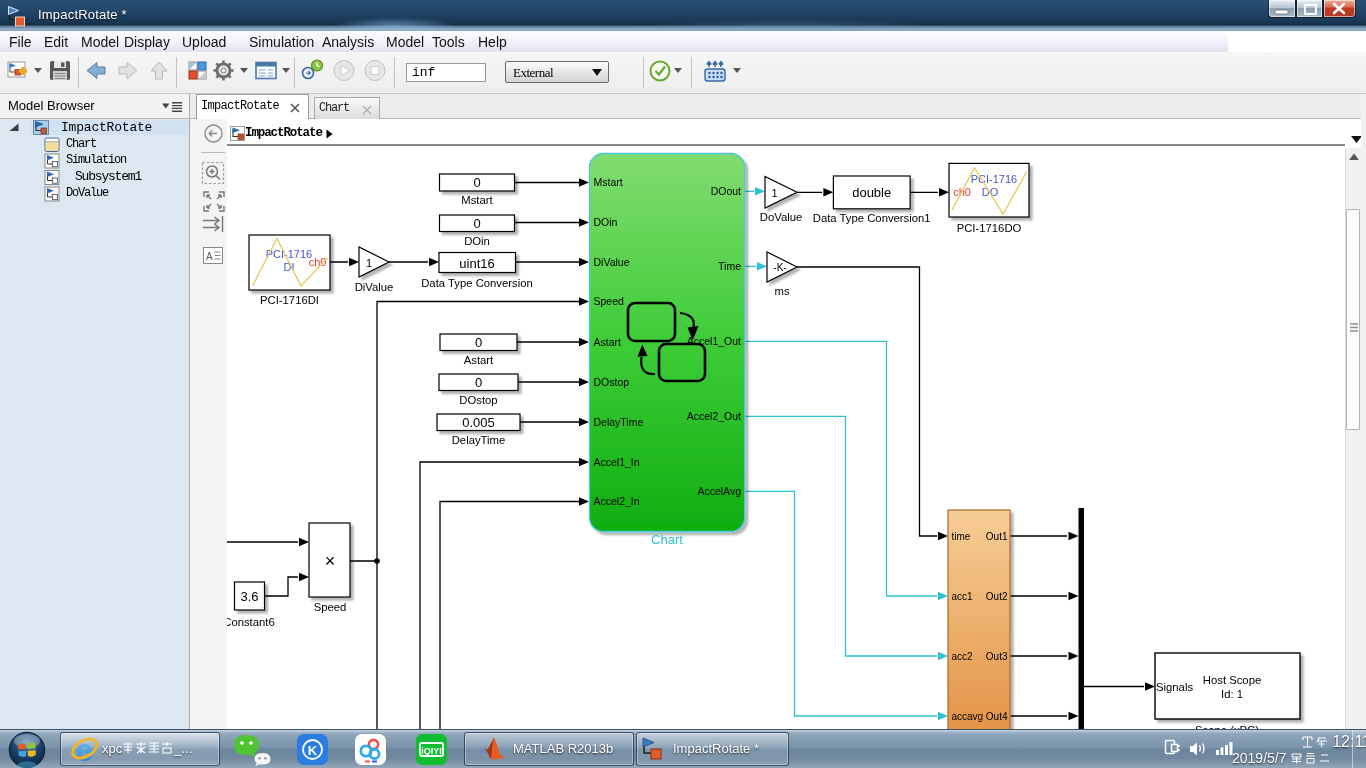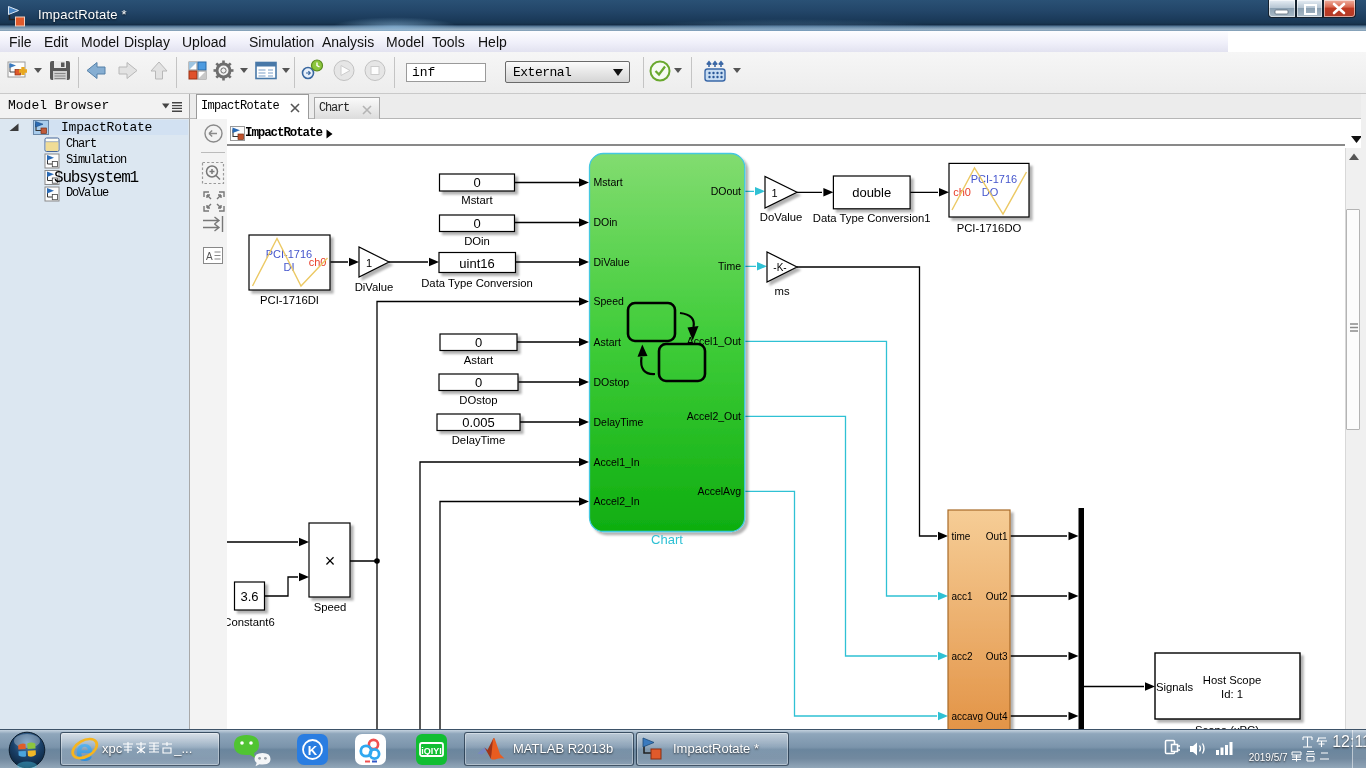--- a/index.html
+++ b/index.html
@@ -9,21 +9,21 @@
  linear-gradient(180deg,#2a5175 0%,#234669 35%,#1c3c5c 60%,#193752 74%,#142c44 80%,#4d708f 84%,#7b98b0 90%,#98b1c4 95%,#7e9cb4 100%);}
 #titletext{left:38px;top:7px;color:#fff;font-size:13px;letter-spacing:.2px;text-shadow:0 1px 2px rgba(0,0,0,.7)}
 .winbtn{top:0;height:18px;border:1px solid #14212e;border-top:none;background:linear-gradient(180deg,#e7eef5 0%,#b7c6d3 45%,#8ba0b2 50%,#a9bac7 100%);box-shadow:inset 0 0 0 1px rgba(255,255,255,.55)}
 #btnmin{left:1268px;width:28px;border-bottom-left-radius:4px}
 #btnmax{left:1296px;width:27px}
 #btnclose{left:1323px;width:33px;border-bottom-right-radius:4px;background:linear-gradient(180deg,#f0b0a0 0%,#d96a52 40%,#c03a22 50%,#b03a28 100%)}
 #menubar{left:0;top:31px;width:1228px;height:21px;background:linear-gradient(180deg,#fdfdff 0%,#f0f0fa 55%,#e2e2f0 100%)}
 .menu{position:absolute;top:3px;font-size:14px;color:#111}
 #toolbar{left:0;top:52px;width:1366px;height:42px;background:linear-gradient(180deg,#f6f6f6 0%,#ededed 100%);border-bottom:1px solid #c9c9c9}
 #tabrow{left:0;top:94px;width:1366px;height:25px;background:#ececec;border-bottom:1px solid #b6b6b6}
-#mbhead{left:0;top:94px;width:190px;height:25px;background:#f2f2f2;border-right:1px solid #a9a9a9;border-bottom:1px solid #b6b6b6;font-family:Liberation Mono, monospace;font-size:13px;color:#000}
+#mbhead{left:0;top:94px;width:190px;height:25px;background:#f2f2f2;border-right:1px solid #a9a9a9;border-bottom:1px solid #b6b6b6;font-family:Liberation Sans, sans-serif;font-size:13px;color:#000}
 #tab1{left:196px;top:94px;width:113px;height:25px;background:#fff;border:1px solid #9a9a9a;border-bottom:none;font-family:"Liberation Mono",monospace;font-size:13px}
 #tab2{left:314px;top:97px;width:66px;height:22px;background:linear-gradient(180deg,#fafafa,#dcdcdc);border:1px solid #a8a8a8;border-bottom:none;font-family:"Liberation Mono",monospace;font-size:13px;color:#222}
 #sidebar{left:0;top:119px;width:190px;height:611px;background:#dce7f1;border-right:1px solid #a9a9a9;font-family:"Liberation Mono",monospace;font-size:13px;color:#000}
 #strip{left:190px;top:119px;width:37px;height:611px;background:#f3f3f3}
 #crumb{left:227px;top:119px;width:1118px;height:27px;background:#fff;border-bottom:2px solid #898989}
 #crumbtext{left:245px;top:126px;font-family:"Liberation Mono",monospace;font-weight:bold;font-size:12.5px;letter-spacing:-1.1px;color:#000}
 #canvas{left:227px;top:148px;width:1118px;height:582px;background:#fff}
 #vscroll{left:1345px;top:148px;width:16px;height:582px;background:#f0f0f0;border-left:1px solid #d8d8d8}
 #vthumb{left:1346px;top:209px;width:14px;height:221px;background:#fcfcfc;border:1px solid #b4b4b4;border-radius:1px}
 #rightedge{left:1361px;top:94px;width:5px;height:636px;background:#f0f0f0}
@@ -146,21 +146,21 @@
         <circle cx="721.5" cy="25" r="1.2"></circle>
       </g>
  <g stroke="#3a68a8" stroke-width="1.6">
         <path d="M709 15 v-5 m-2.2 2.4 l2.2 -2.6 l2.2 2.6"></path>
         <path d="M715 15 v-5 m-2.2 2.4 l2.2 -2.6 l2.2 2.6"></path>
         <path d="M721 15 v-5 m-2.2 2.4 l2.2 -2.6 l2.2 2.6"></path>
       </g>
  <path d="M733 16 L741 16 L737 21 Z" fill="#555"></path>
 </svg>
 <input readonly="" style="position: absolute; left: 406px; top: 11px; width: 80px; height: 19px; border: 1px solid rgb(154, 154, 154); font-family: &quot;Liberation Mono&quot;, monospace; font-size: 13px; padding-left: 5px; background: rgb(255, 255, 255);" value="inf">
-<div style="position:absolute;left:505px;top:9px;width:125px;height:22px;border:1px solid #6a6a6a;border-radius:2px;background:linear-gradient(180deg,#fbfbfb,#e9e9e9 45%,#d5d5d5);font-family:Liberation Mono, monospace;font-size:13px">
+<div style="position:absolute;left:505px;top:9px;width:104px;height:22px;border:1px solid #6a6a6a;border-radius:2px;background:linear-gradient(180deg,#fbfbfb,#e9e9e9 45%,#d5d5d5);font-family:Liberation Serif, serif;font-size:13px">
  <span style="position:absolute;left:7px;top:3px;letter-spacing:-0.5px">External</span>
  <svg style="position:absolute;right:5px;top:7px" width="11" height="8">
         <path d="M0 0 L10 0 L5 7 Z" fill="#111"></path>
       </svg>
 </div>
 </div>
 <div class="abs" id="tabrow"></div>
 <div class="abs" id="mbhead">
     <span style="position:absolute;left:8px;top:4px">Model Browser</span>
  <svg style="position:absolute;left:162px;top:8px" width="22" height="10">
@@ -210,21 +210,21 @@
   <g transform="translate(44.5,67.5)">
    <rect x="0.5" y="0.5" width="14" height="14" fill="#fcfcfc" stroke="#8a8a8a"></rect>
    <path d="M3 3.5 L3 10.5 L8.5 10.5" fill="none" stroke="#333" stroke-width="1"></path>
    <path d="M2.5 1.5 L9.5 4.2 L2.5 7 Z" fill="#2a6ab5"></path>
    <rect x="7.8" y="8" width="5.2" height="5.2" fill="#fff" stroke="#444" stroke-width=".8"></rect>
   </g>
  </svg>
  <span style="position:absolute;left:61px;top:1px;letter-spacing:-0.2px">ImpactRotate</span>
  <span style="position:absolute;left:66px;top:17.5px;font-size:12px;letter-spacing:-1.2px">Chart</span>
  <span style="position:absolute;left:66px;top:33.5px;font-size:12px;letter-spacing:-1.2px">Simulation</span>
- <span style="position:absolute;left:54px;top:50px;font-size:16px;letter-spacing:-1.2px">Subsystem1</span>
+ <span style="position:absolute;left:75px;top:50px;font-size:13px;letter-spacing:-1.2px">Subsystem1</span>
  <span style="position:absolute;left:66px;top:66.5px;font-size:12px;letter-spacing:-1.2px">DoValue</span>
 </div>
 <div class="abs" id="strip">
  <svg style="position:absolute;left:3px;top:0" width="37" height="160" viewBox="0 0 37 160">
   <circle cx="20.5" cy="14.5" r="8.5" fill="none" stroke="#8a8a8a" stroke-width="1.4"></circle>
   <path d="M16 14.5 h8 m-8 0 l3.2 -3 m-3.2 3 l3.2 3" stroke="#8a8a8a" stroke-width="1.4" fill="none"></path>
   <line x1="8" y1="33.5" x2="32" y2="33.5" stroke="#bbb"></line>
   <rect x="9.5" y="43.5" width="21" height="21" fill="none" stroke="#9a9a9a" stroke-dasharray="2.5 2" stroke-width="1.2"></rect>
   <circle cx="19" cy="52.5" r="5.5" fill="none" stroke="#777" stroke-width="1.5"></circle>
   <path d="M16.5 52.5 h5 m-2.5 -2.5 v5 M23 56.5 l4 4" stroke="#777" stroke-width="1.5" fill="none"></path>
@@ -553,21 +553,21 @@
   <svg width="13" height="12" viewBox="0 0 13 12" style="vertical-align:-1px">
         <g stroke="#fff" stroke-width="1.1" fill="none">
           <path d="M2 1 h9 M6.5 1 v10 M2 11 h9 M2 1 v3 M11 1 v3"></path>
         </g>
       </svg><svg width="13" height="12" viewBox="0 0 13 12" style="vertical-align:-1px;margin-left:1px">
         <g stroke="#fff" stroke-width="1.1" fill="none">
           <path d="M3 2 h8 M2 5 h10 M4 2 l-2 4 M6.5 5 v6 M3.5 8 h6"></path>
         </g>
       </svg> 12:11
  </div>
- <div class="tbtext" style="left:1232px;top:20px;width:116px;text-align:center;font-size:10px">2019/5/7 <svg width="13" height="12" viewBox="0 0 13 12" style="vertical-align:-1px">
+ <div class="tbtext" style="left:1232px;top:20px;width:116px;text-align:left;font-size:14px">2019/5/7 <svg width="13" height="12" viewBox="0 0 13 12" style="vertical-align:-1px">
         <g stroke="#fff" stroke-width="1" fill="none">
           <path d="M2 2 h9 v3 h-9 Z M2 7 h9 M2 9.5 h9 M6.5 5 v6.5"></path>
         </g>
       </svg><svg width="13" height="12" viewBox="0 0 13 12" style="vertical-align:-1px;margin-left:1px">
         <g stroke="#fff" stroke-width="1" fill="none">
           <path d="M3 1.5 h7 M2 4 h9 M3 6.5 h7 M3 6.5 v4.5 h7 v-4.5"></path>
         </g>
       </svg><svg width="13" height="12" viewBox="0 0 13 12" style="vertical-align:-1px;margin-left:1px">
         <g stroke="#fff" stroke-width="1.1" fill="none">
           <path d="M3 3 h7 M2 9 h9"></path>

